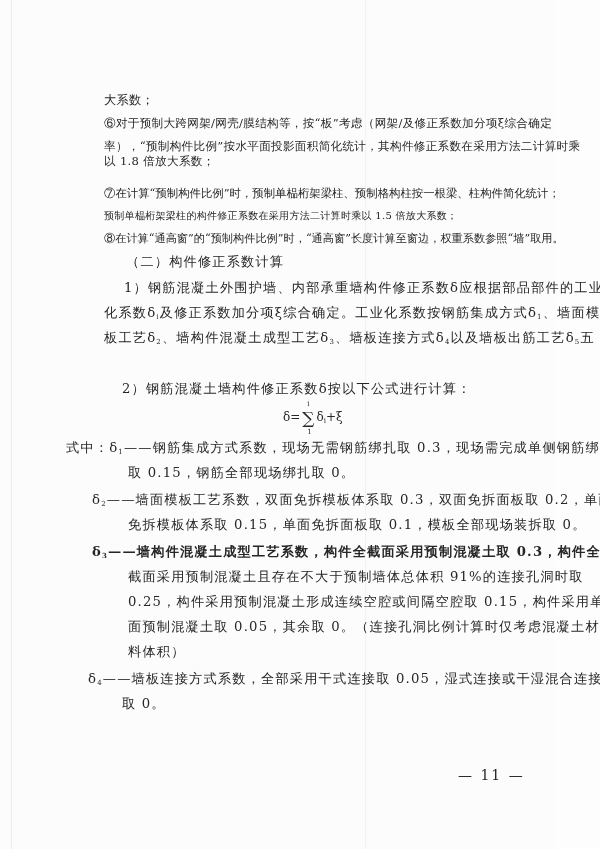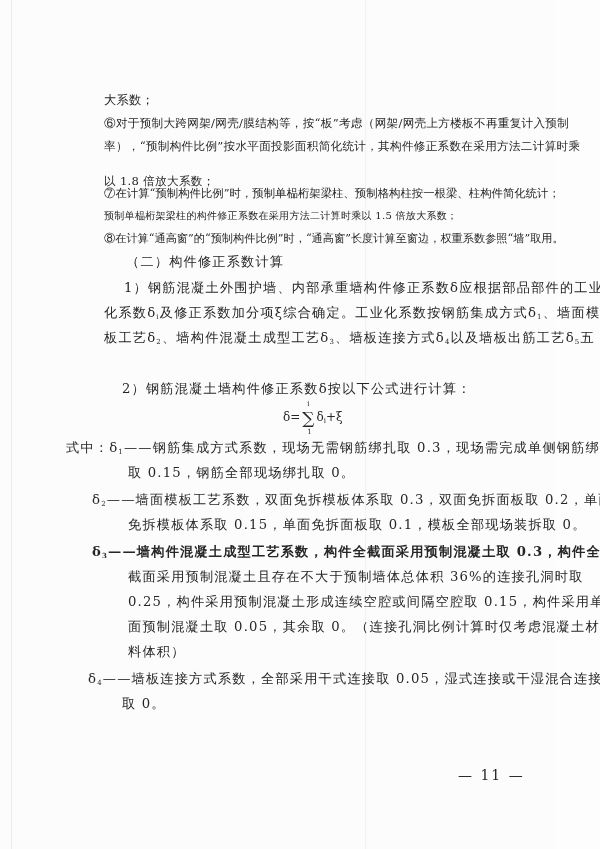--- a/index.html
+++ b/index.html
@@ -20,23 +20,23 @@
     .pagenum { position: absolute; left: 458px; top: 767px; font-size: 14px; letter-spacing: 2px; }
   </style>
 </head>
 <body>
 
 <div class="page">
   <div class="edge"></div>
   <div class="ghost-line"></div>
 
   <div class="line" style="left:104px;top:92px;">大系数；</div>
-  <div class="line" style="left:104px;top:115px;font-size:11.6px;">⑥对于预制大跨网架/网壳/膜结构等，按“板”考虑（网架/网壳上方楼板不再重复计入预制</div>
+  <div class="line" style="left:104px;top:115px;font-size:11.6px;">⑥对于预制大跨网架/网壳/膜结构等，按“板”考虑（网架/及修正系数加分项ξ综合确定</div>
   <div class="line" style="left:104px;top:138px;font-size:11.6px;">率），“预制构件比例”按水平面投影面积简化统计，其构件修正系数在采用方法二计算时乘</div>
-  <div class="line" style="left:104px;top:173px;font-size:11.6px;">以 1.8 倍放大系数；</div>
+  <div class="line" style="left:104px;top:153px;font-size:11.6px;">以 1.8 倍放大系数；</div>
   <div class="line" style="left:104px;top:185px;font-size:11.4px;letter-spacing:0;">⑦在计算“预制构件比例”时，预制单榀桁架梁柱、预制格构柱按一根梁、柱构件简化统计；</div>
   <div class="line" style="left:104px;top:208px;font-size:10px;">预制单榀桁架梁柱的构件修正系数在采用方法二计算时乘以 1.5 倍放大系数；</div>
   <div class="line big" style="left:126px;top:254px;">（二）构件修正系数计算</div>
 
   <div class="line" style="left:104px;top:231px;font-size:11.2px;letter-spacing:0;">⑧在计算“通高窗”的“预制构件比例”时，“通高窗”长度计算至窗边，权重系数参照“墙”取用。</div>
 
   <div class="line big" style="left:124px;top:280px;">1）钢筋混凝土外围护墙、内部承重墙构件修正系数δ应根据部品部件的工业</div>
   <div class="line big" style="left:104px;top:305px;"><span>化系数δ</span><sub>i</sub><span>及修正系数加分项ξ综合确定。工业化系数按钢筋集成方式δ</span><sub>1</sub><span>、墙面模</span></div>
   <div class="line big" style="left:104px;top:330px;"><span>板工艺δ</span><sub>2</sub><span>、墙构件混凝土成型工艺δ</span><sub>3</sub><span>、墙板连接方式δ</span><sub>4</sub><span>以及墙板出筋工艺δ</span><sub>5</sub><span>五</span></div>
   <div class="line big" style="left:122px;top:381px;">2）钢筋混凝土墙构件修正系数δ按以下公式进行计算：</div>
@@ -45,21 +45,21 @@
     <span>δ=</span><span class="sum"><span>∑</span><span class="sup">i</span><span class="sub">1</span></span><span>δ</span><sub>i</sub><span>+ξ</span>
   </div>
 
   <div class="line big" style="left:66px;top:440px;"><span>式中：δ</span><sub>1</sub><span>——钢筋集成方式系数，现场无需钢筋绑扎取 0.3，现场需完成单侧钢筋绑扎</span></div>
   <div class="line big" style="left:128px;top:465px;">取 0.15，钢筋全部现场绑扎取 0。</div>
 
   <div class="line big" style="left:92px;top:492px;"><span>δ</span><sub>2</sub><span>——墙面模板工艺系数，双面免拆模板体系取 0.3，双面免拆面板取 0.2，单面</span></div>
   <div class="line big" style="left:128px;top:517px;">免拆模板体系取 0.15，单面免拆面板取 0.1，模板全部现场装拆取 0。</div>
 
   <div class="line big" style="left:92px;top:544px;font-weight:bold;"><span>δ</span><sub>3</sub><span>——墙构件混凝土成型工艺系数，构件全截面采用预制混凝土取 0.3，构件全</span></div>
-  <div class="line big" style="left:128px;top:569px;">截面采用预制混凝土且存在不大于预制墙体总体积 36%的连接孔洞时取</div>
+  <div class="line big" style="left:128px;top:569px;">截面采用预制混凝土且存在不大于预制墙体总体积 91%的连接孔洞时取</div>
   <div class="line big" style="left:128px;top:594px;">0.25，构件采用预制混凝土形成连续空腔或间隔空腔取 0.15，构件采用单</div>
   <div class="line big" style="left:128px;top:619px;">面预制混凝土取 0.05，其余取 0。（连接孔洞比例计算时仅考虑混凝土材</div>
   <div class="line big" style="left:128px;top:644px;text-align:center;">料体积）</div>
 
   <div class="line big" style="left:88px;top:671px;"><span>δ</span><sub>4</sub><span>——墙板连接方式系数，全部采用干式连接取 0.05，湿式连接或干湿混合连接</span></div>
   <div class="line big" style="left:122px;top:696px;">取 0。</div>
 
 
   <div class="pagenum">— 11 —</div>
 </div>

